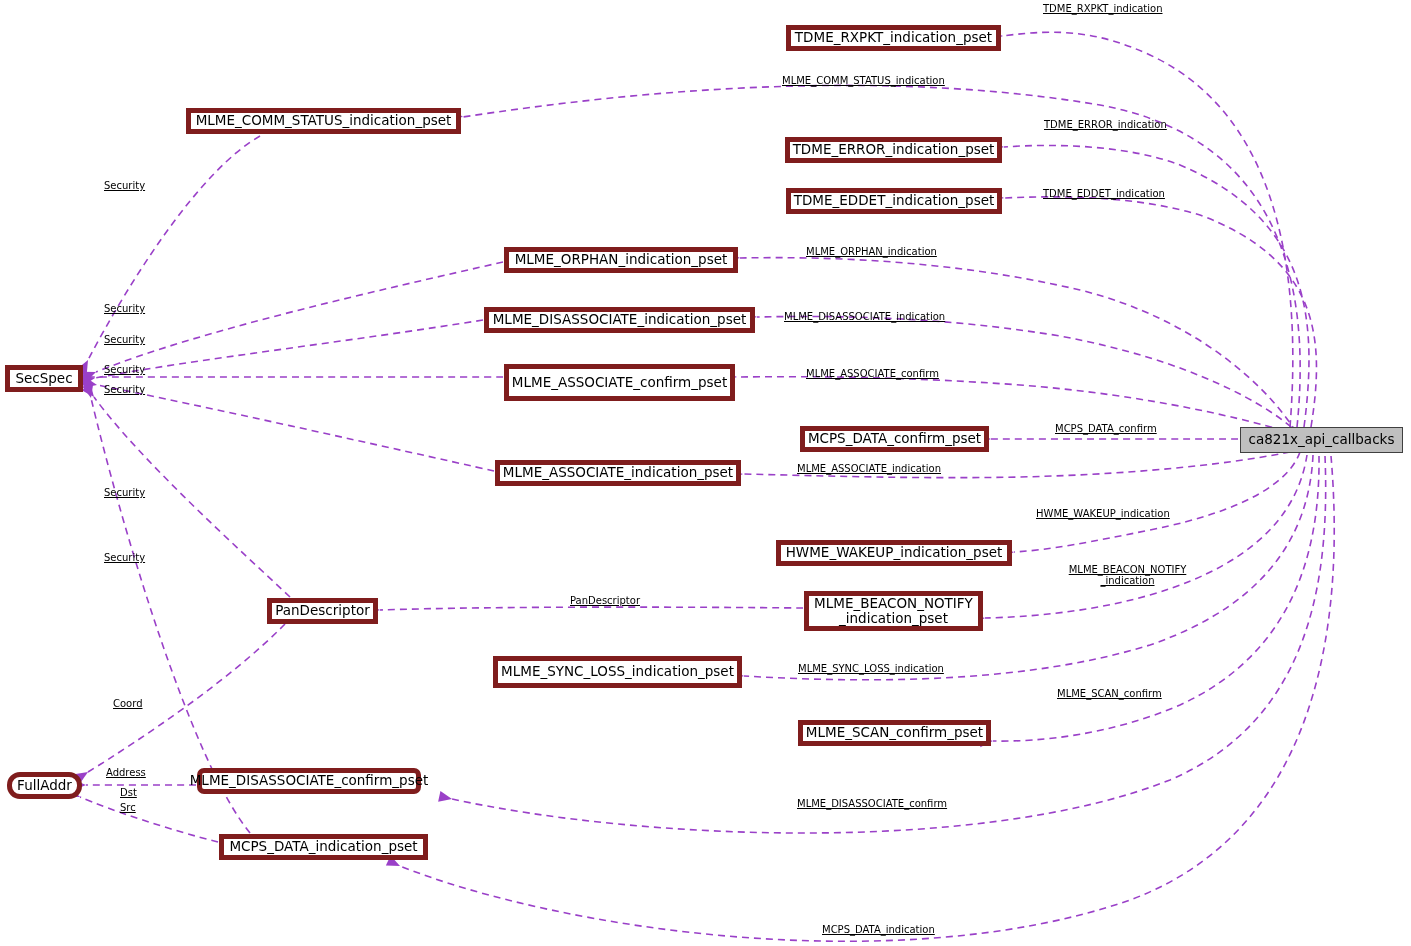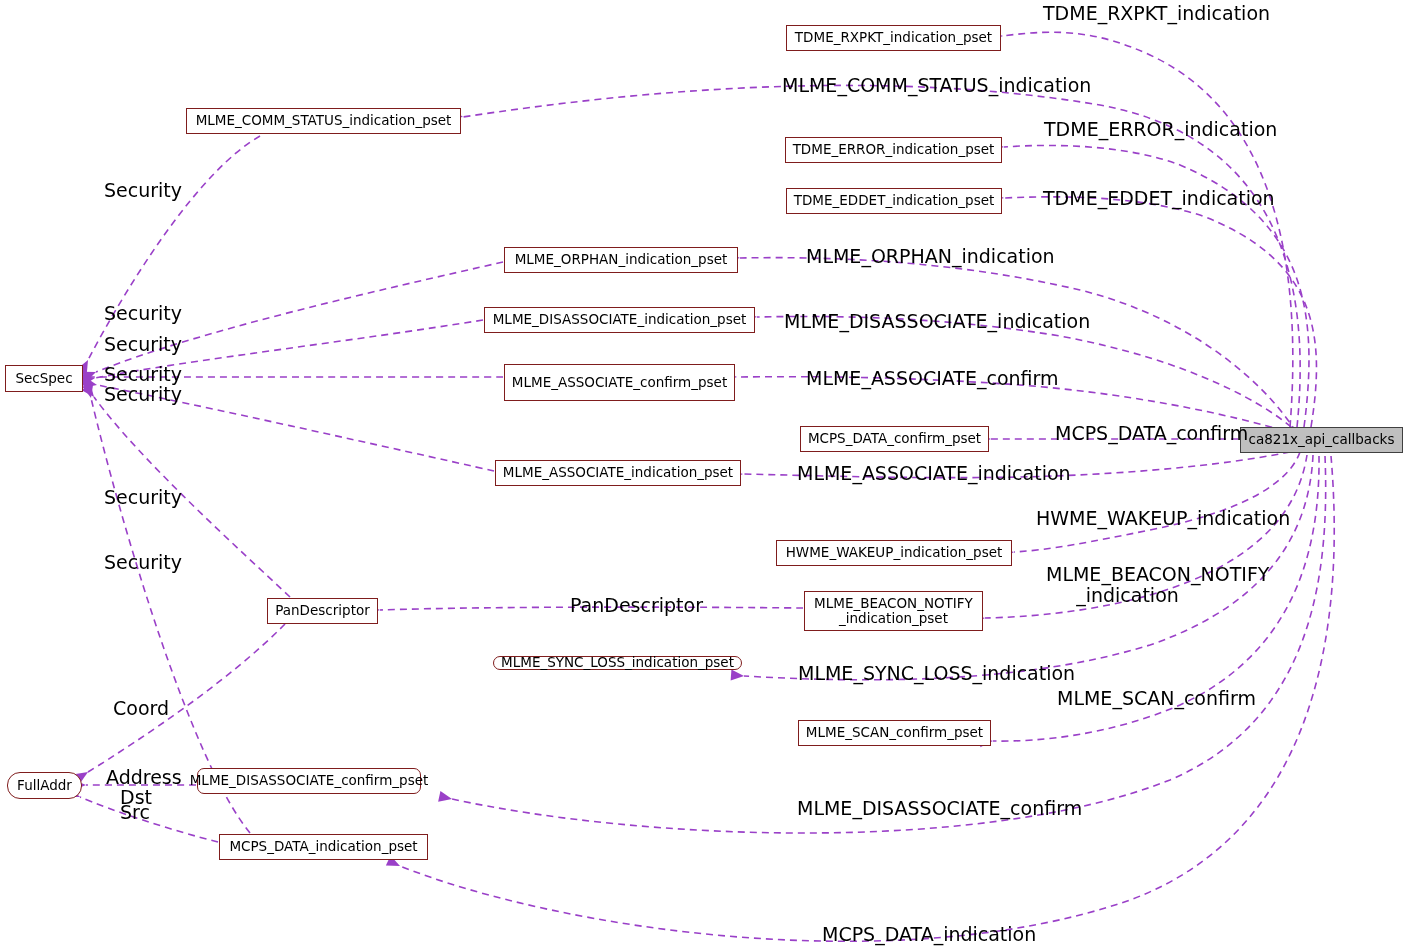--- a/index.html
+++ b/index.html
@@ -1,24 +1,24 @@
 <!DOCTYPE html>
 <html><head>
 <meta charset="utf-8">
 <style>
   html,body{margin:0;padding:0;background:#ffffff;}
   #canvas{position:relative;width:1411px;height:946px;background:#ffffff;
           font-family:"DejaVu Sans","Liberation Sans",sans-serif;overflow:hidden;}
   svg.edges{position:absolute;left:0;top:0;width:1411px;height:946px;pointer-events:none;}
-  .node{position:absolute;box-sizing:border-box;background:#ffffff;border:1px solid #7f1d1d;
+  .node{position:absolute;box-sizing:border-box;background:#ffffff;border:5px solid #7f1d1d;
         display:flex;align-items:center;justify-content:center;text-align:center;
         font-size:13.5px;color:#000000;line-height:1.12;white-space:pre;}
   .node.main{background:#bfbfbf;border:1px solid #404040;}
-  .edge-label{position:absolute;font-size:19px;color:#000000;white-space:pre;
-              text-align:center;line-height:1.12;}
+  .edge-label{position:absolute;font-size:10px;color:#000000;white-space:pre;
+              text-align:center;line-height:1.12;text-decoration:underline;}
 </style>
 </head>
 <body>
 
 <div id="canvas">
   <svg class="edges" viewBox="0 0 1411 946">
       <path d="M1290,427 C1300,300 1290,120 1150,55 C1100,32 1060,28 1003,36" fill="none" stroke="#9a40c8" stroke-width="1.6" stroke-dasharray="7,5"></path>
       <polygon points="0,0 -13,-5.5 -13,5.5" fill="#9a40c8" transform="translate(1003,36) rotate(360)"></polygon>
       <path d="M1297,427 C1310,300 1290,140 1100,105 C880,68 640,90 463,117" fill="none" stroke="#9a40c8" stroke-width="1.6" stroke-dasharray="7,5"></path>
       <polygon points="0,0 -13,-5.5 -13,5.5" fill="#9a40c8" transform="translate(463,117) rotate(376)"></polygon>
@@ -81,21 +81,21 @@
       <div class="node" style="left: 785px; top: 137px; width: 217px; height: 26px;">TDME_ERROR_indication_pset</div>
       <div class="node" style="left: 786px; top: 188px; width: 216px; height: 26px;">TDME_EDDET_indication_pset</div>
       <div class="node" style="left: 504px; top: 247px; width: 234px; height: 26px;">MLME_ORPHAN_indication_pset</div>
       <div class="node" style="left: 484px; top: 307px; width: 271px; height: 26px;">MLME_DISASSOCIATE_indication_pset</div>
       <div class="node" style="left: 504px; top: 364px; width: 231px; height: 37px;">MLME_ASSOCIATE_confirm_pset</div>
       <div class="node" style="left: 800px; top: 426px; width: 189px; height: 26px;">MCPS_DATA_confirm_pset</div>
       <div class="node" style="left: 495px; top: 460px; width: 246px; height: 26px;">MLME_ASSOCIATE_indication_pset</div>
       <div class="node" style="left: 776px; top: 540px; width: 236px; height: 26px;">HWME_WAKEUP_indication_pset</div>
       <div class="node" style="left: 804px; top: 591px; width: 179px; height: 40px;">MLME_BEACON_NOTIFY
 _indication_pset</div>
-      <div class="node" style="left: 493px; top: 656px; width: 249px; height: 14px; border-radius: 9px;">MLME_SYNC_LOSS_indication_pset</div>
+      <div class="node" style="left: 493px; top: 656px; width: 249px; height: 32px;">MLME_SYNC_LOSS_indication_pset</div>
       <div class="node" style="left: 798px; top: 720px; width: 193px; height: 26px;">MLME_SCAN_confirm_pset</div>
       <div class="node" style="left: 197px; top: 768px; width: 224px; height: 26px; border-radius: 7px;">MLME_DISASSOCIATE_confirm_pset</div>
       <div class="node" style="left: 219px; top: 834px; width: 209px; height: 26px;">MCPS_DATA_indication_pset</div>
     </div>
   <div id="label-layer">
       <div class="edge-label" style="left: 104px; top: 180px; width: 70px; text-align: left;">Security</div>
       <div class="edge-label" style="left: 104px; top: 303px; width: 70px; text-align: left;">Security</div>
       <div class="edge-label" style="left: 104px; top: 334px; width: 70px; text-align: left;">Security</div>
       <div class="edge-label" style="left: 104px; top: 364px; width: 70px; text-align: left;">Security</div>
       <div class="edge-label" style="left: 104px; top: 384px; width: 70px; text-align: left;">Security</div>

